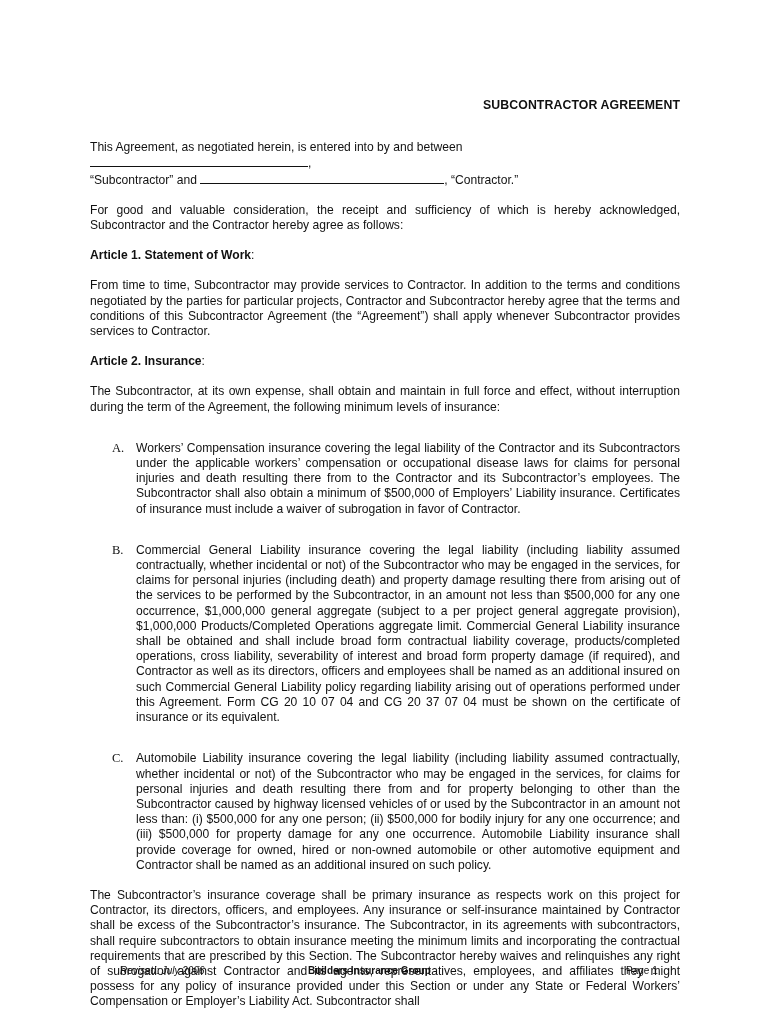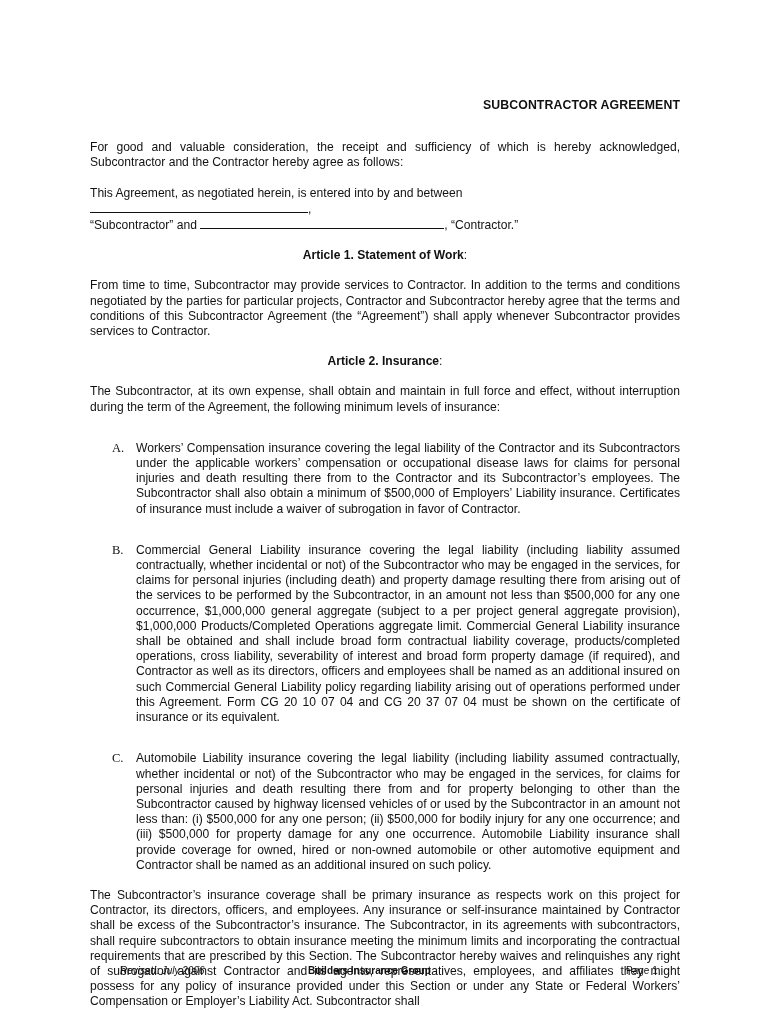--- a/index.html
+++ b/index.html
@@ -39,21 +39,20 @@
       border-bottom: 1px solid #111;
       height: 11px;
       vertical-align: baseline;
     }
     .blank.b1 { width: 218px; }
     .blank.b2 { width: 244px; }
     h2 {
       font-size: 12.1px;
       font-weight: bold;
       margin: 0 0 15px 0;
-      text-align: center;
     }
     h2 .colon { font-weight: normal; }
     .list {
       margin: 0 0 14px 0;
       padding: 0;
       list-style: none;
     }
     .list li {
       position: relative;
       padding-left: 46px;
@@ -91,26 +90,26 @@
       position: absolute;
       left: 536px;
     }
   </style>
 </head>
 <body>
 
 <div class="page">
   <div class="title">SUBCONTRACTOR AGREEMENT</div>
 
-  <p>For good and valuable consideration, the receipt and sufficiency of which is hereby acknowledged, Subcontractor and the Contractor hereby agree as follows:</p>
-
   <p style="text-align:left;">
     <span>This Agreement, as negotiated herein, is entered into by and between </span><span class="blank b1"></span><span>,</span><br>
     <span>“Subcontractor” and </span><span class="blank b2"></span><span>, “Contractor.”</span>
   </p>
+
+  <p>For good and valuable consideration, the receipt and sufficiency of which is hereby acknowledged, Subcontractor and the Contractor hereby agree as follows:</p>
 
   <h2><span>Article 1.  Statement of Work</span><span class="colon">:</span></h2>
 
   <p>From time to time, Subcontractor may provide services to Contractor.  In addition to the terms and conditions negotiated by the parties for particular projects, Contractor and Subcontractor hereby agree that the terms and conditions of this Subcontractor Agreement (the “Agreement”) shall apply whenever Subcontractor provides services to Contractor.</p>
 
   <h2><span>Article 2.  Insurance</span><span class="colon">:</span></h2>
 
   <p style="margin-bottom:17px;">The Subcontractor, at its own expense, shall obtain and maintain in full force and effect, without interruption during the term of the Agreement, the following minimum levels of insurance:</p>
 
   <ul class="list">

